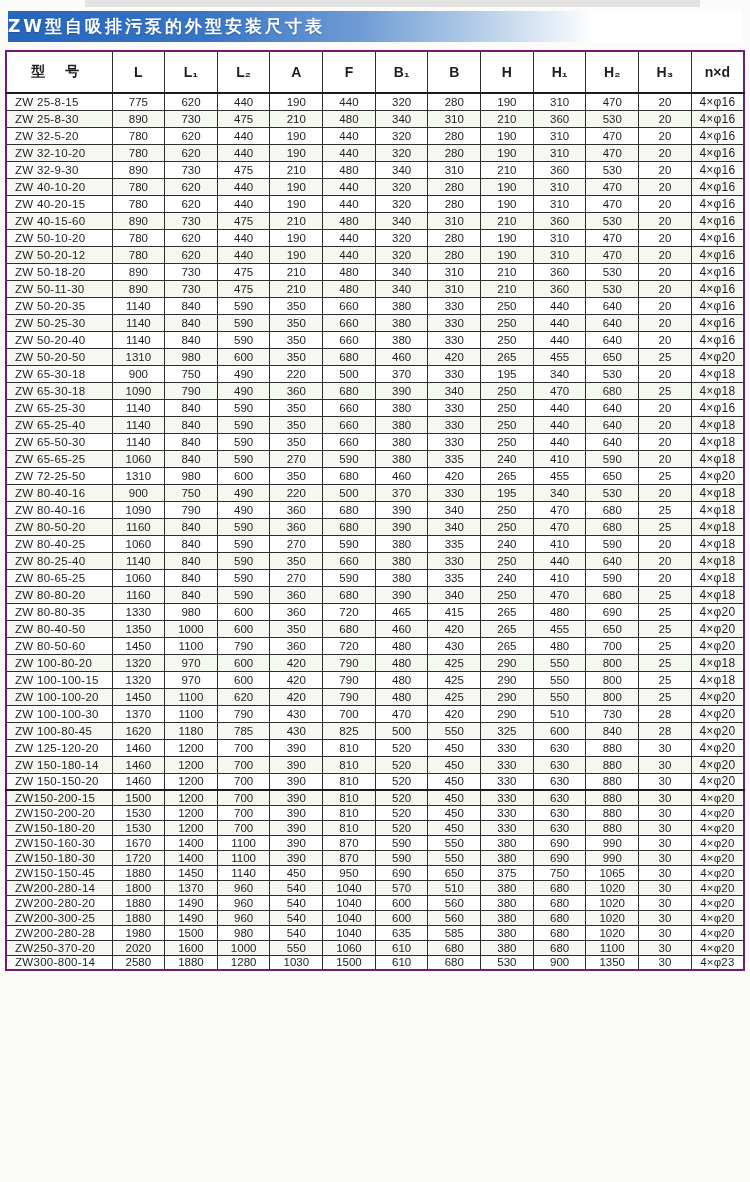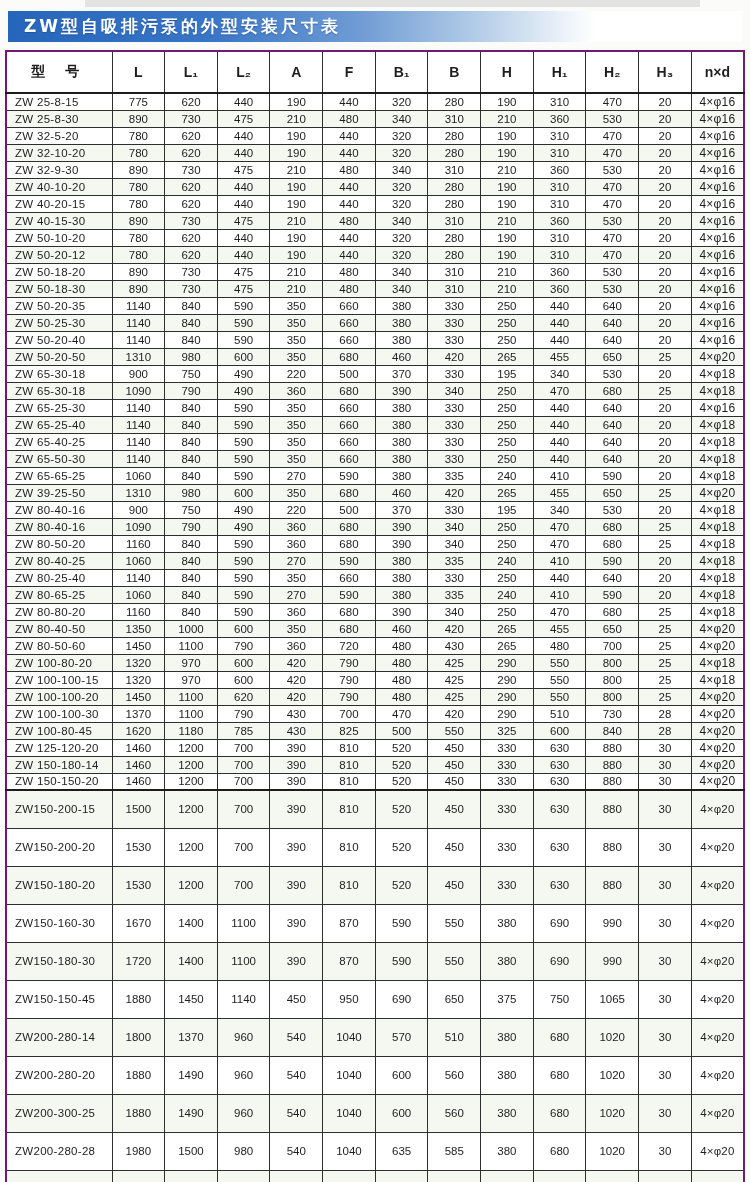--- a/index.html
+++ b/index.html
@@ -18,21 +18,21 @@
   .title-bar{
     position:absolute;top:11px;left:8px;width:734px;height:31px;
     background:linear-gradient(90deg,#2565bb 0%,#3a76c6 28%,#6f9cd4 48%,#b8d0e9 65%,#ffffff 80%,#ffffff 100%);
     display:flex;align-items:center;
   }
   .title-bar span{
     color:#ffffff;
     font-weight:bold;
     font-size:17px;
     letter-spacing:3px;
-    padding-left:16px;
+    padding-left:0;
     font-family:"DejaVu Sans","Liberation Sans",sans-serif;
     text-shadow:0 1px 1px rgba(20,60,120,.45);
     white-space:nowrap;
   }
   table.dim{
     position:absolute;top:50px;left:5px;
     width:740px;
     border-collapse:collapse;
     table-layout:fixed;
     background:#ffffff;
@@ -48,21 +48,21 @@
   table.dim th{
     height:38px;
     font-size:14px;
     font-weight:bold;
     border-bottom:2px solid #1c1c1c;
     background:#ffffff;
   }
   table.dim th:first-child{letter-spacing:8px;}
   table.dim col.model-col{width:106px;}
   table.dim tbody tr{height:17px;}
-  table.dim tbody tr.s2{height:38px;}
+  table.dim tbody tr.s2{height:15px;}
   table.dim tbody tr.s2 td{font-size:11.5px;}
   table.dim td{
     font-size:11.5px;
     padding:0 1px;
   }
   table.dim td.model{
     text-align:left;
     padding-left:8px;
     letter-spacing:0.3px;
   }
@@ -201,21 +201,21 @@
           <td>440</td>
           <td>320</td>
           <td>280</td>
           <td>190</td>
           <td>310</td>
           <td>470</td>
           <td>20</td>
           <td class="nxd">4×φ16</td>
         </tr>
         <tr>
-          <td class="model">ZW 40-15-30</td>
+          <td class="model">ZW 40-15-60</td>
           <td>890</td>
           <td>730</td>
           <td>475</td>
           <td>210</td>
           <td>480</td>
           <td>340</td>
           <td>310</td>
           <td>210</td>
           <td>360</td>
           <td>530</td>
@@ -261,21 +261,21 @@
           <td>480</td>
           <td>340</td>
           <td>310</td>
           <td>210</td>
           <td>360</td>
           <td>530</td>
           <td>20</td>
           <td class="nxd">4×φ16</td>
         </tr>
         <tr>
-          <td class="model">ZW 50-18-30</td>
+          <td class="model">ZW 50-11-30</td>
           <td>890</td>
           <td>730</td>
           <td>475</td>
           <td>210</td>
           <td>480</td>
           <td>340</td>
           <td>310</td>
           <td>210</td>
           <td>360</td>
           <td>530</td>
@@ -396,35 +396,20 @@
           <td>660</td>
           <td>380</td>
           <td>330</td>
           <td>250</td>
           <td>440</td>
           <td>640</td>
           <td>20</td>
           <td class="nxd">4×φ18</td>
         </tr>
         <tr>
-          <td class="model">ZW 65-40-25</td>
-          <td>1140</td>
-          <td>840</td>
-          <td>590</td>
-          <td>350</td>
-          <td>660</td>
-          <td>380</td>
-          <td>330</td>
-          <td>250</td>
-          <td>440</td>
-          <td>640</td>
-          <td>20</td>
-          <td class="nxd">4×φ18</td>
-        </tr>
-        <tr>
           <td class="model">ZW 65-50-30</td>
           <td>1140</td>
           <td>840</td>
           <td>590</td>
           <td>350</td>
           <td>660</td>
           <td>380</td>
           <td>330</td>
           <td>250</td>
           <td>440</td>
@@ -441,21 +426,21 @@
           <td>590</td>
           <td>380</td>
           <td>335</td>
           <td>240</td>
           <td>410</td>
           <td>590</td>
           <td>20</td>
           <td class="nxd">4×φ18</td>
         </tr>
         <tr>
-          <td class="model">ZW 39-25-50</td>
+          <td class="model">ZW 72-25-50</td>
           <td>1310</td>
           <td>980</td>
           <td>600</td>
           <td>350</td>
           <td>680</td>
           <td>460</td>
           <td>420</td>
           <td>265</td>
           <td>455</td>
           <td>650</td>
@@ -559,20 +544,35 @@
           <td>590</td>
           <td>360</td>
           <td>680</td>
           <td>390</td>
           <td>340</td>
           <td>250</td>
           <td>470</td>
           <td>680</td>
           <td>25</td>
           <td class="nxd">4×φ18</td>
+        </tr>
+        <tr>
+          <td class="model">ZW 80-80-35</td>
+          <td>1330</td>
+          <td>980</td>
+          <td>600</td>
+          <td>360</td>
+          <td>720</td>
+          <td>465</td>
+          <td>415</td>
+          <td>265</td>
+          <td>480</td>
+          <td>690</td>
+          <td>25</td>
+          <td class="nxd">4×φ20</td>
         </tr>
         <tr>
           <td class="model">ZW 80-40-50</td>
           <td>1350</td>
           <td>1000</td>
           <td>600</td>
           <td>350</td>
           <td>680</td>
           <td>460</td>
           <td>420</td>

